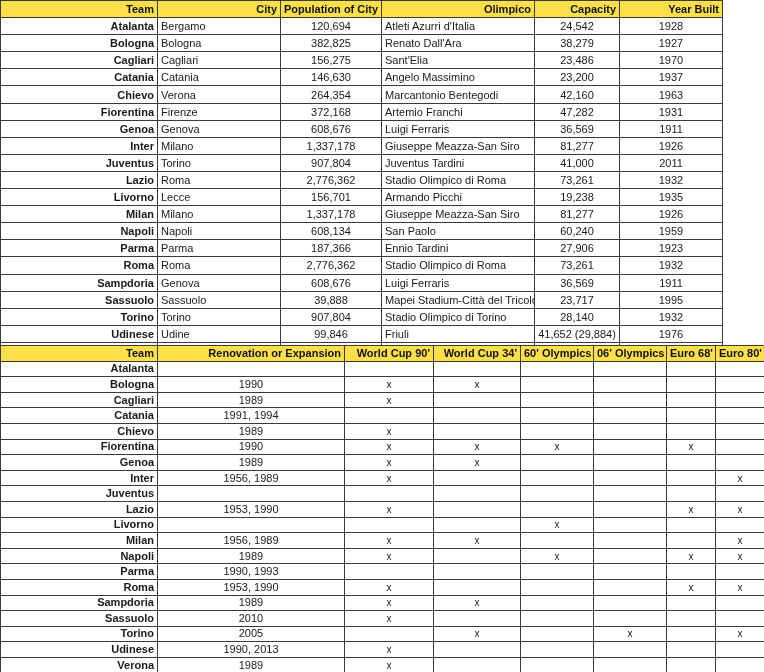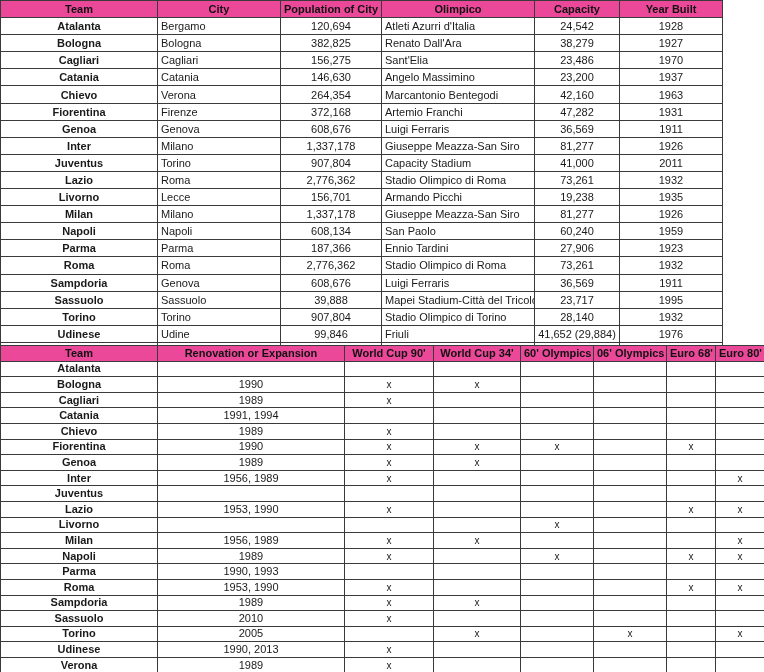--- a/index.html
+++ b/index.html
@@ -1,22 +1,22 @@
 <!DOCTYPE html>
 <html><head>
 <meta charset="utf-8">
 <style>
   html, body { margin:0; padding:0; background:#ffffff; }
   body { width:764px; height:672px; position:relative; overflow:hidden;
          font-family:"Liberation Sans", "DejaVu Sans", sans-serif; color:#1a1a1a; }
   table { border-collapse:collapse; table-layout:fixed; position:absolute; left:0; }
   td, th { border:1px solid #3a3a3a; padding:0 3px; font-size:11px; line-height:14px;
            white-space:nowrap; overflow:hidden; }
-  th { background:#ec4899; font-weight:bold; text-align:center; color:#111; }
-  td.team { font-weight:bold; text-align:center; }
+  th { background:#fde047; font-weight:bold; text-align:right; color:#111; }
+  td.team { font-weight:bold; text-align:right; }
   td.left { text-align:left; }
   td.center { text-align:center; }
   #t1 { top:0; width:722px; }
   #t1 tr { height:17.1px; }
   #t2 { top:345px; width:764px; }
   #t2 tr { height:15.6px; }
   #t2 td, #t2 th { line-height:13px; }
   .x { font-size:10px; }
 </style>
 </head>
@@ -103,21 +103,21 @@
         <td class="left">Milano</td>
         <td class="center">1,337,178</td>
         <td class="left">Giuseppe Meazza-San Siro</td>
         <td class="center">81,277</td>
         <td class="center">1926</td>
       </tr>
       <tr>
         <td class="team">Juventus</td>
         <td class="left">Torino</td>
         <td class="center">907,804</td>
-        <td class="left">Capacity Stadium</td>
+        <td class="left">Juventus Tardini</td>
         <td class="center">41,000</td>
         <td class="center">2011</td>
       </tr>
       <tr>
         <td class="team">Lazio</td>
         <td class="left">Roma</td>
         <td class="center">2,776,362</td>
         <td class="left">Stadio Olimpico di Roma</td>
         <td class="center">73,261</td>
         <td class="center">1932</td>

